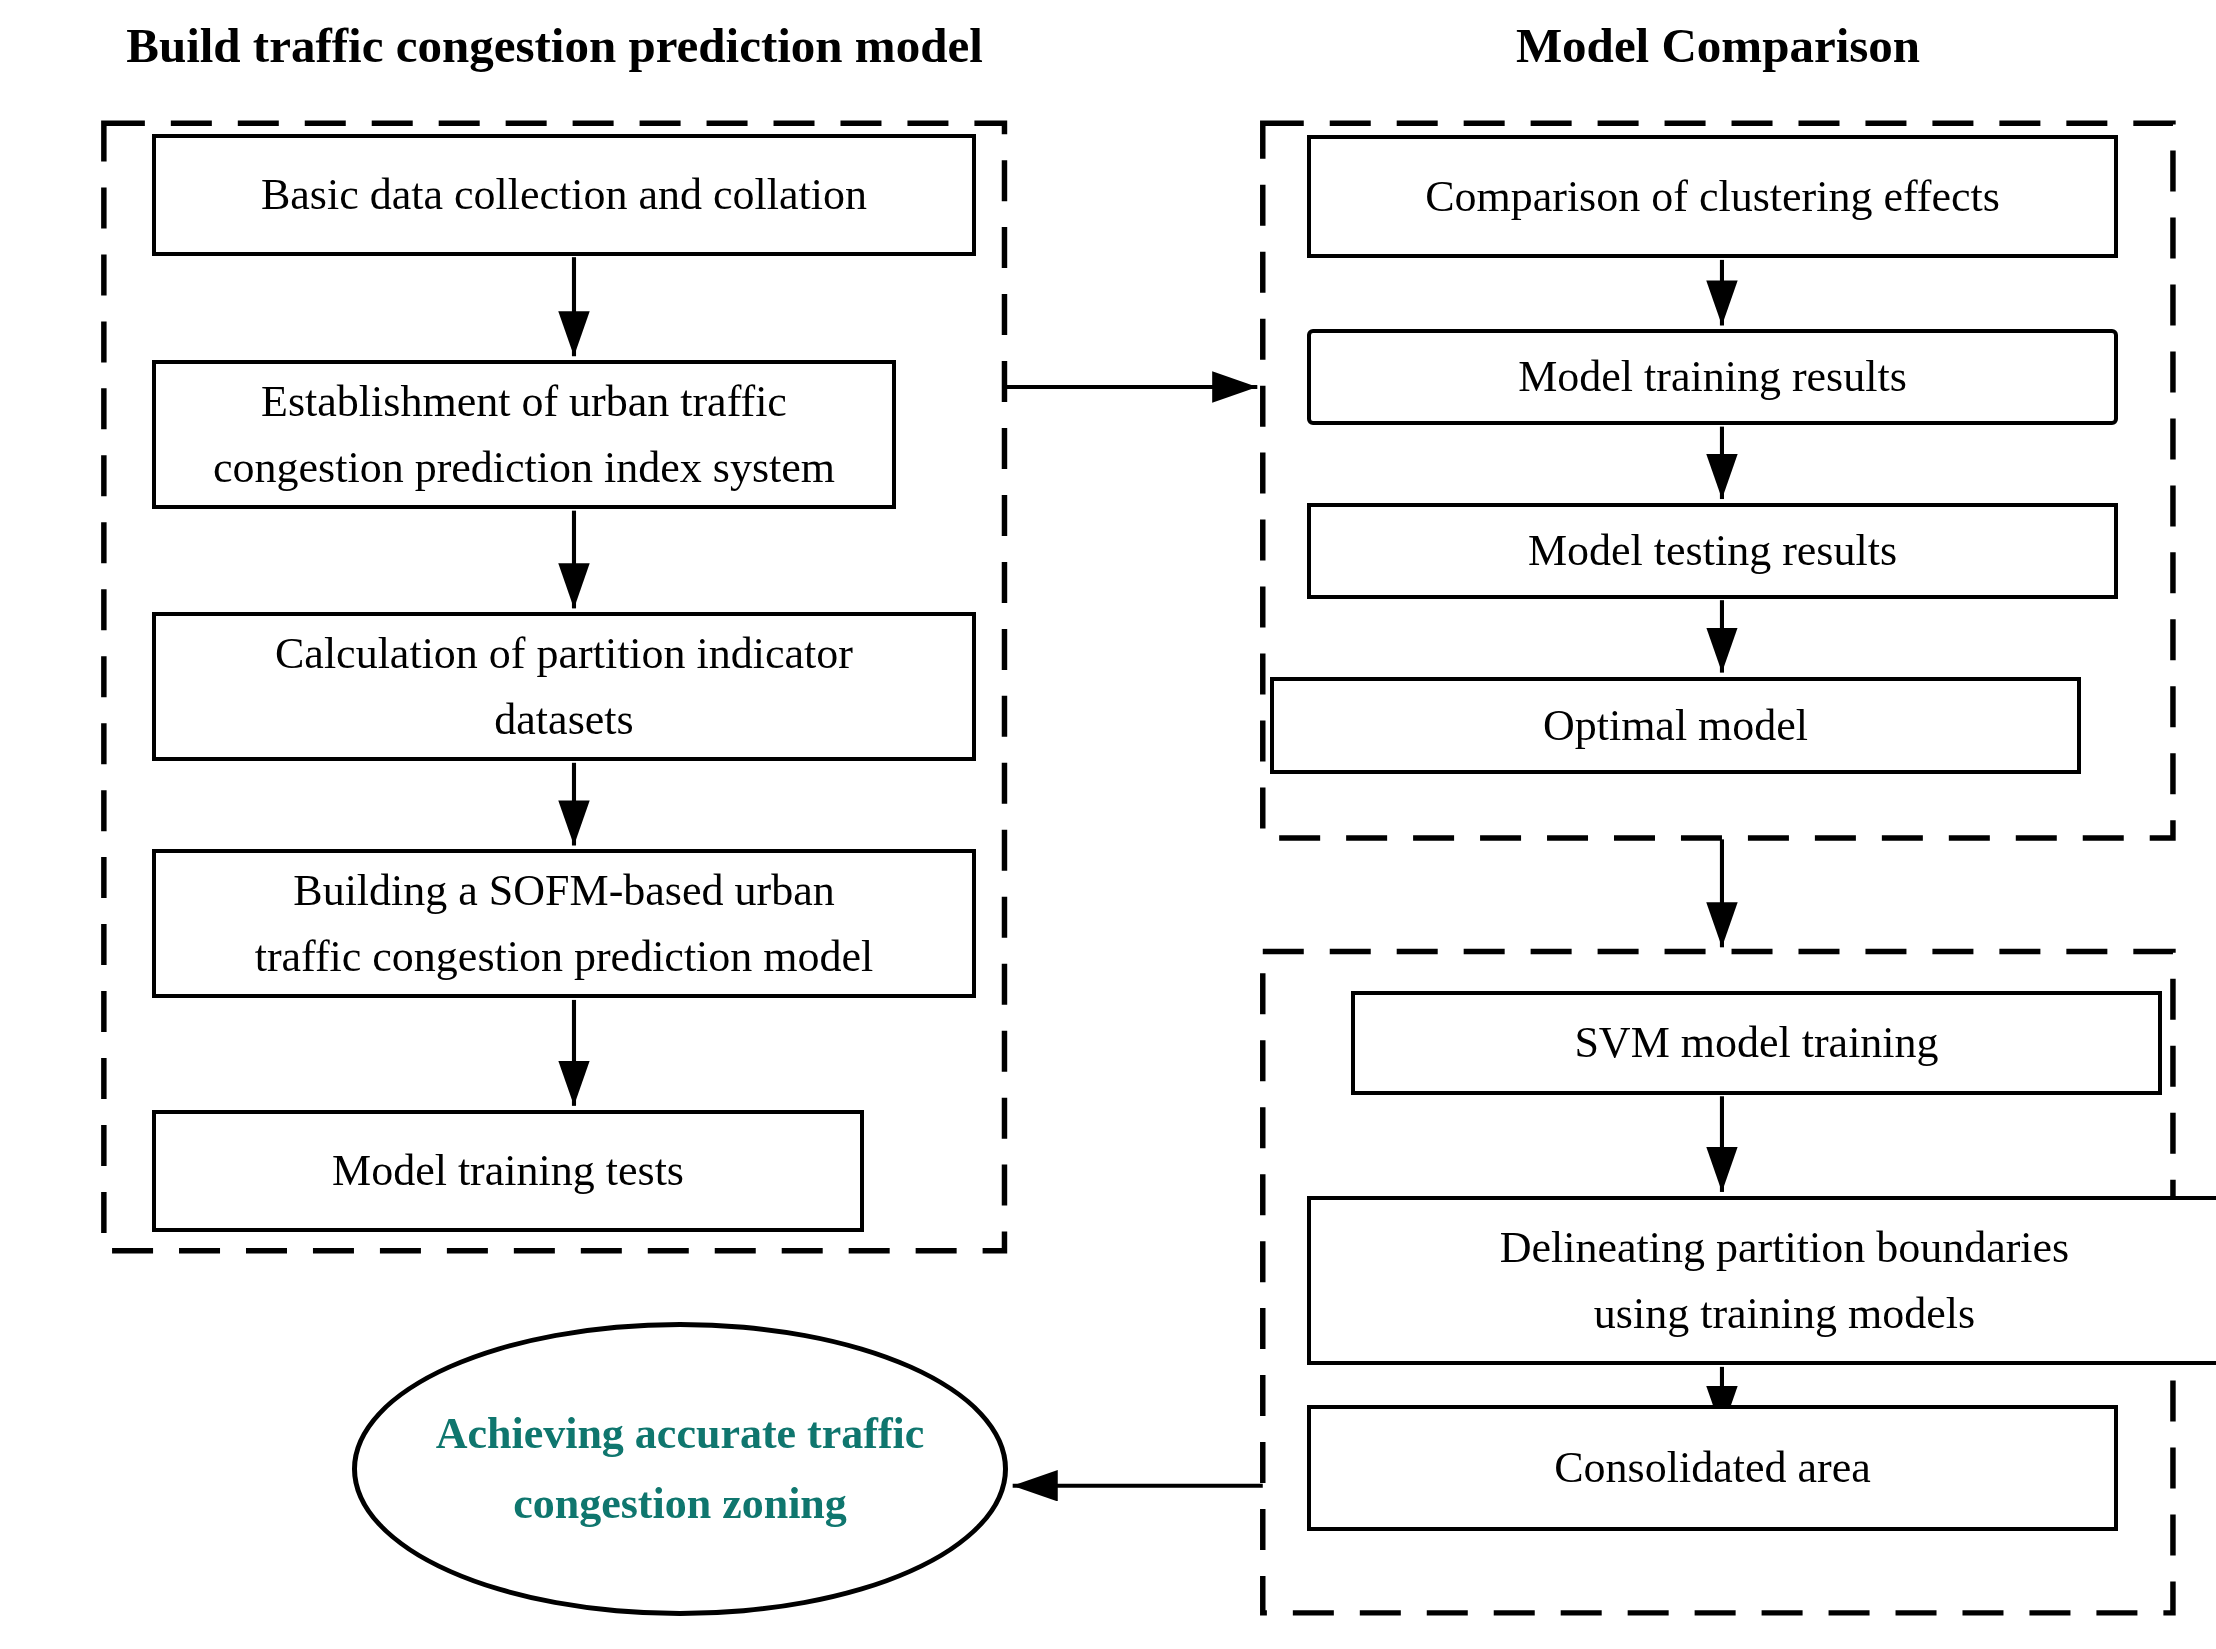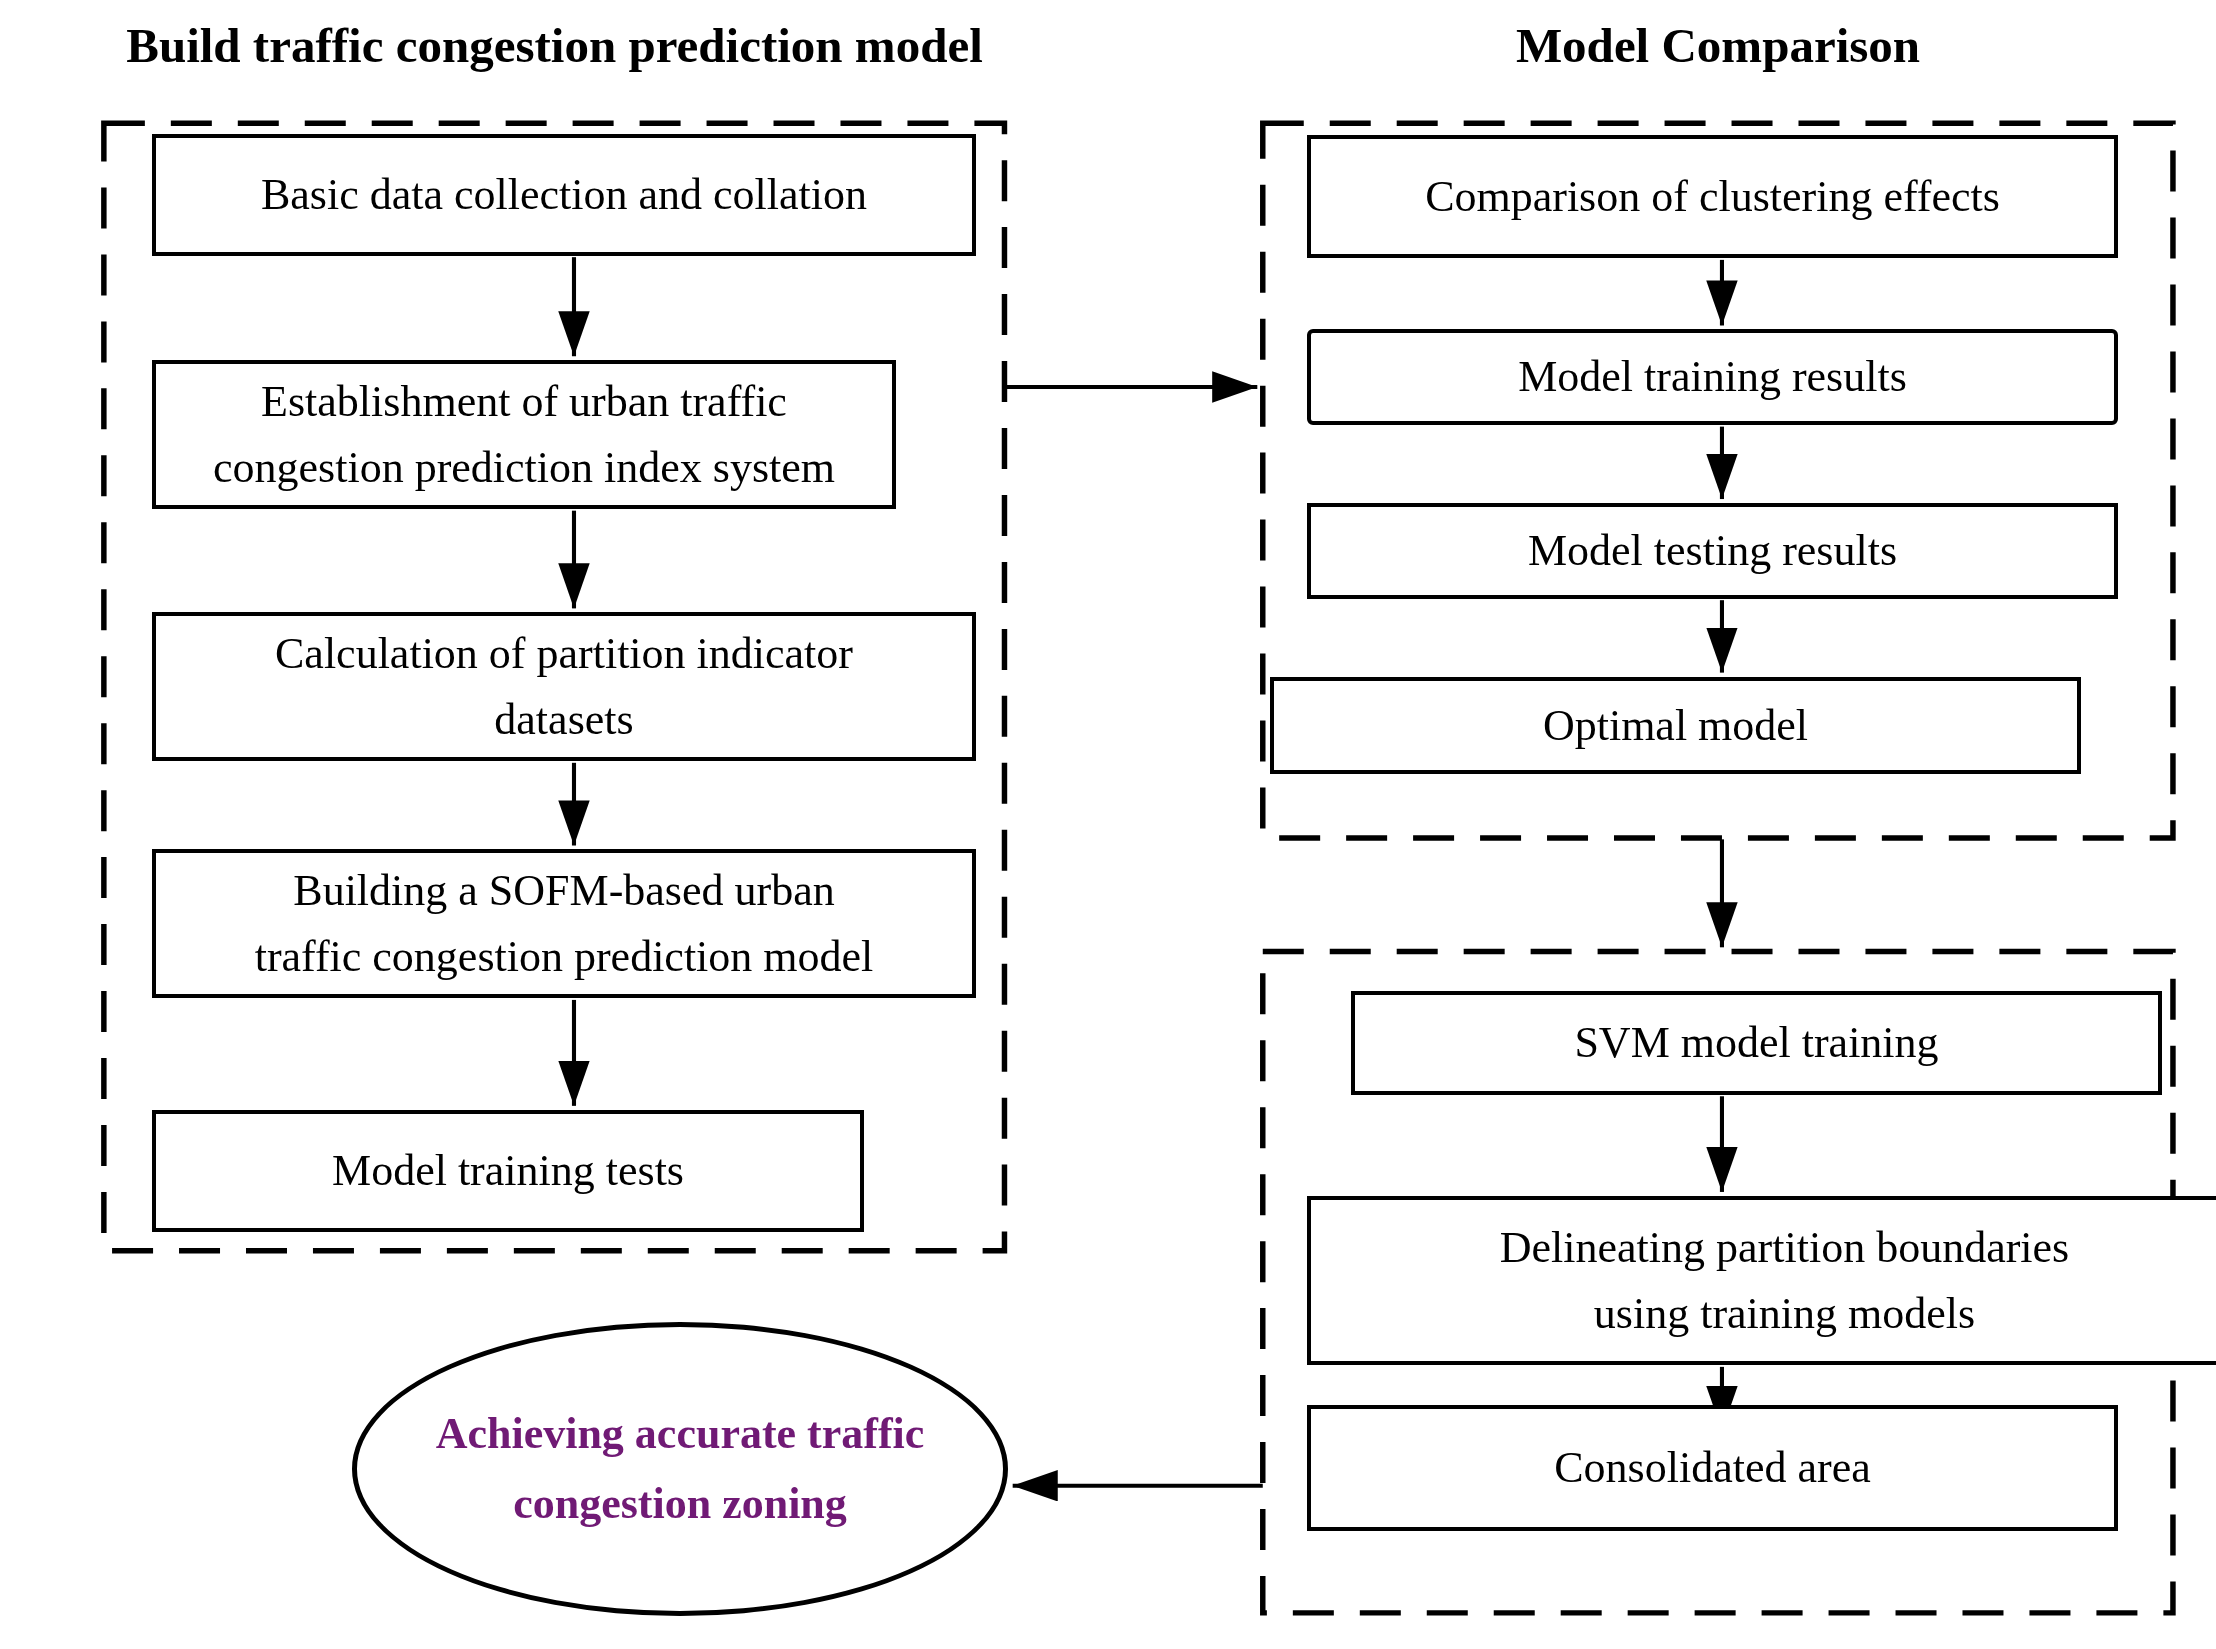--- a/index.html
+++ b/index.html
@@ -57,21 +57,21 @@
     background: #ffffff;
     display: flex;
     align-items: center;
     justify-content: center;
     text-align: center;
   }
   .terminator .label {
     font-size: 44px;
     font-weight: bold;
     line-height: 1.6;
-    color: #701a75;
+    color: #0f766e;
     white-space: pre-line;
     padding: 0 41px;
   }
   svg line { stroke: #000000; stroke-width: 6; }
   svg rect.dashed {
     fill: none;
     stroke: #000000;
     stroke-width: 8;
     stroke-dasharray: 60 38;
   }

